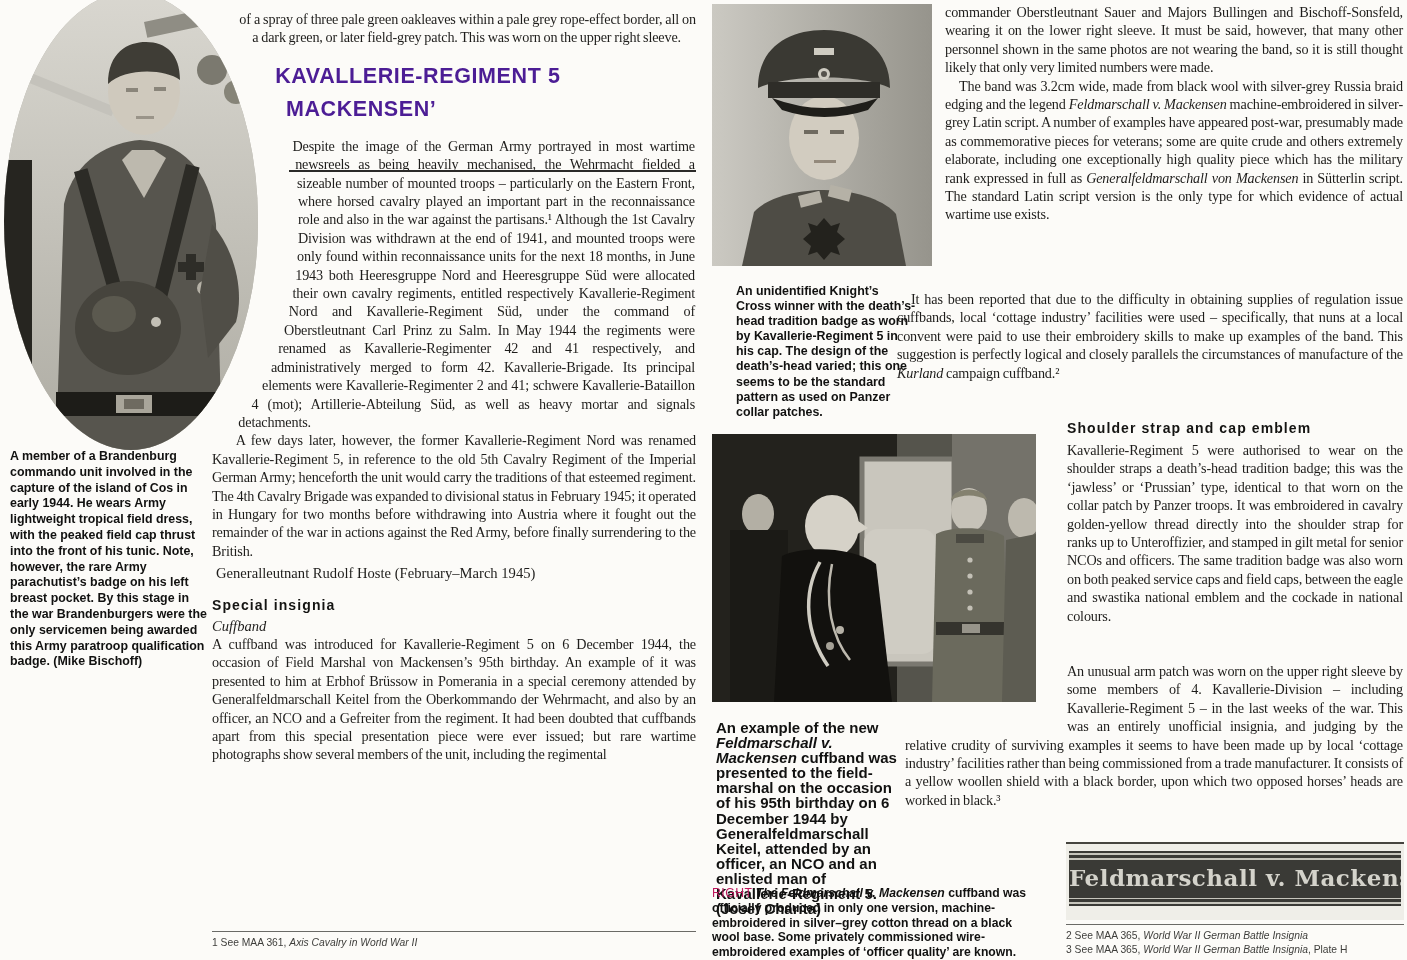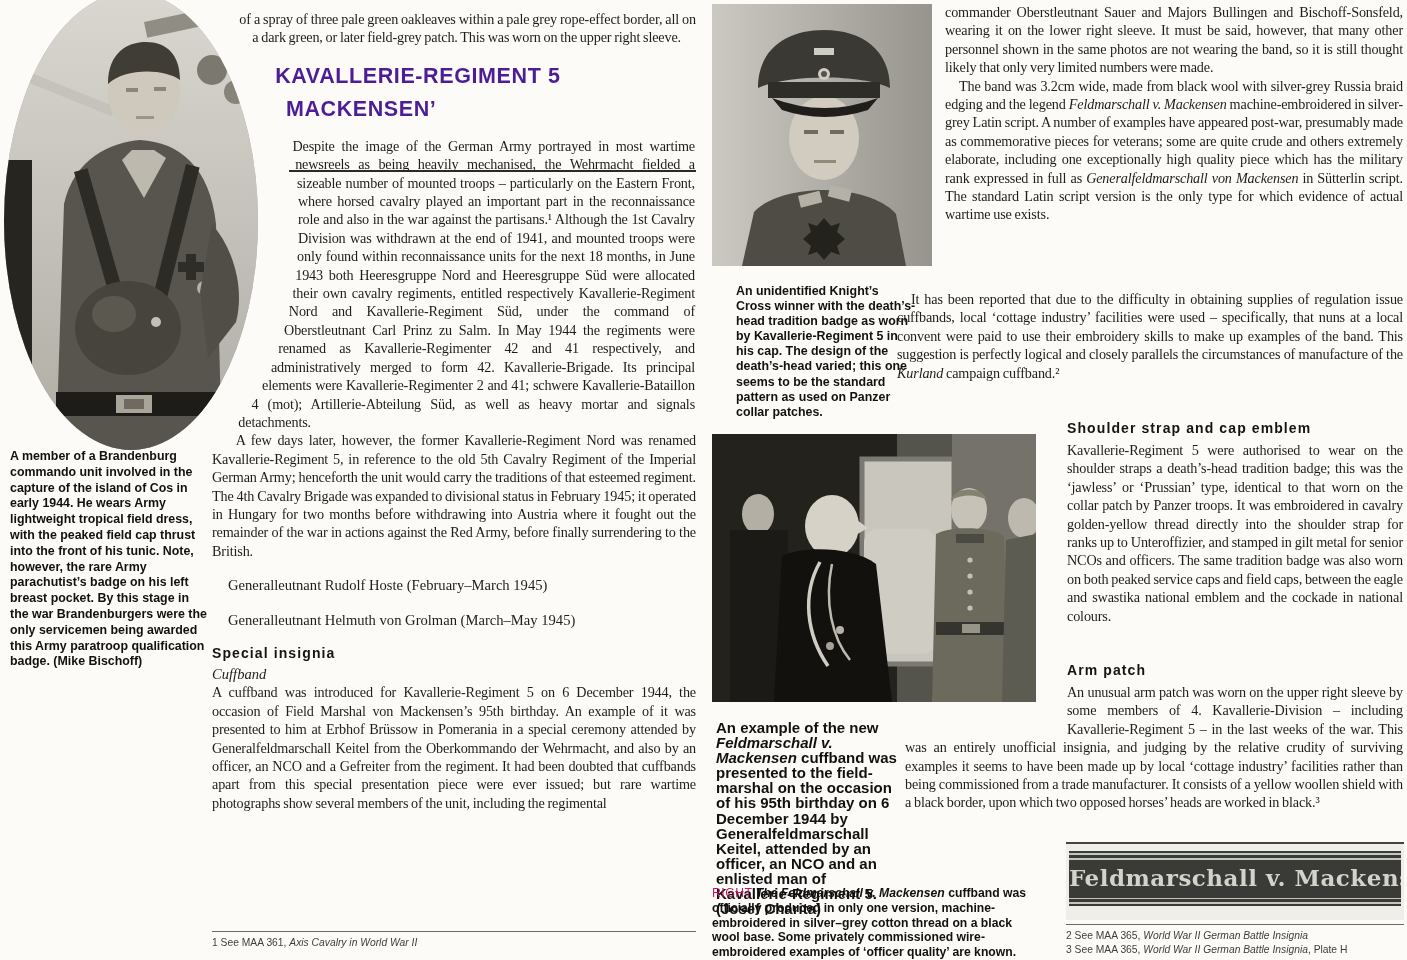--- a/index.html
+++ b/index.html
@@ -23,21 +23,21 @@
   .oval-float{float:left;width:92px;height:468px;
               shape-outside:ellipse(164px 250px at -78px 212px);}
   .lead{margin:2px 0 0;}
   .title{margin:13px 0 0;font-family:"Liberation Sans",sans-serif;font-weight:bold;
          font-size:21.5px;letter-spacing:0.6px;color:#4c1d95;}
   .tline{display:block;line-height:33px;}
   .title-rule{position:absolute;left:289px;top:170px;width:407px;height:2px;background:#2b2a28;}
   .pfirst{margin:11px 1px 0;}
   .subhead{font-family:"Liberation Sans",sans-serif;font-weight:bold;font-size:14px;
            letter-spacing:1.1px;color:#141412;margin:14px 0 4px;}
-  .plain{margin:16px;font-size:14.6px;line-height:18.4px;}
+  .plain{margin:4px;font-size:14.6px;line-height:18.4px;}
   .cuffsub{margin:0;font-style:italic;font-size:14.6px;line-height:18.4px;}
 
   .right-col-a{position:absolute;left:945px;top:3px;width:458px;}
   .right-col-b{position:absolute;left:897px;top:290px;width:506px;}
 
   .shoulder-sec{position:absolute;left:1067px;top:420px;width:336px;}
   .shoulder-sec .subhead,.arm-sec .subhead{margin:0 0 5px;}
   .arm-sec{position:absolute;left:905px;top:662px;width:498px;}
   .arm-float{float:left;width:162px;height:58px;}
 
@@ -115,21 +115,20 @@
   <div class="mid-col">
     <div class="oval-float"></div>
     <p class="body lead">of a spray of three pale green oakleaves within a pale grey rope-effect border, all on a dark green, or later field-grey patch. This was worn on the upper right sleeve.</p>
     <h1 class="title">
         <span class="tline">KAVALLERIE-REGIMENT 5</span>
         <span class="tline">MACKENSEN’</span>
       </h1>
     <p class="body pfirst">Despite the image of the German Army portrayed in most wartime newsreels as being heavily mechanised, the Wehrmacht fielded a sizeable number of mounted troops – particularly on the Eastern Front, where horsed cavalry played an important part in the reconnaissance role and also in the war against the partisans.¹ Although the 1st Cavalry Division was withdrawn at the end of 1941, and mounted troops were only found within reconnaissance units for the next 18 months, in June 1943 both Heeresgruppe Nord and Heeresgruppe Süd were allocated their own cavalry regiments, entitled respectively Kavallerie-Regiment Nord and Kavallerie-Regiment Süd, under the command of Oberstleutnant Carl Prinz zu Salm. In May 1944 the regiments were renamed as Kavallerie-Regimenter 42 and 41 respectively, and administratively merged to form 42. Kavallerie-Brigade. Its principal elements were Kavallerie-Regimenter 2 and 41; schwere Kavallerie-Bataillon 4 (mot); Artillerie-Abteilung Süd, as well as heavy mortar and signals detachments.</p>
     <p class="body indent">A few days later, however, the former Kavallerie-Regiment Nord was renamed Kavallerie-Regiment 5, in reference to the old 5th Cavalry Regiment of the Imperial German Army; henceforth the unit would carry the traditions of that esteemed regiment. The 4th Cavalry Brigade was expanded to divisional status in February 1945; it operated in Hungary for two months before withdrawing into Austria where it fought out the remainder of the war in actions against the Red Army, before finally surrendering to the British.</p>
     <p class="plain">Generalleutnant Rudolf Hoste (February–March 1945)</p>
-    <p class="plain">Generalleutnant Helmuth von Grolman (March–May 1945)</p>
     <h3 class="subhead">Special insignia</h3>
     <p class="cuffsub">Cuffband</p>
     <p class="body">A cuffband was introduced for Kavallerie-Regiment 5 on 6 December 1944, the occasion of Field Marshal von Mackensen’s 95th birthday. An example of it was presented to him at Erbhof Brüssow in Pomerania in a special ceremony attended by Generalfeldmarschall Keitel from the Oberkommando der Wehrmacht, and also by an officer, an NCO and a Gefreiter from the regiment. It had been doubted that cuffbands apart from this special presentation piece were ever issued; but rare wartime photographs show several members of the unit, including the regimental</p>
   </div>
   <div class="title-rule"></div>
 
   <div class="footnote fn1"><span>1 See MAA 361, </span><span class="it">Axis Cavalry in World War II</span></div>
 
   <div class="portrait-photo">
     <svg width="220" height="262" viewBox="0 0 220 262">
@@ -199,21 +198,20 @@
     </svg>
   </div>
 
   <div class="shoulder-sec">
     <h3 class="subhead">Shoulder strap and cap emblem</h3>
     <p class="body">Kavallerie-Regiment 5 were authorised to wear on the shoulder straps a death’s-head tradition badge; this was the ‘jawless’ or ‘Prussian’ type, identical to that worn on the collar patch by Panzer troops. It was embroidered in cavalry golden-yellow thread directly into the shoulder strap for ranks up to Unteroffizier, and stamped in gilt metal for senior NCOs and officers. The same tradition badge was also worn on both peaked service caps and field caps, between the eagle and swastika national emblem and the cockade in national colours.</p>
   </div>
 
   <div class="arm-sec">
     <div class="arm-float"></div>
-    <h3 class="subhead">Arm patch</h3>
     <p class="body">An unusual arm patch was worn on the upper right sleeve by some members of 4. Kavallerie-Division – including Kavallerie-Regiment 5 – in the last weeks of the war. This was an entirely unofficial insignia, and judging by the relative crudity of surviving examples it seems to have been made up by local ‘cottage industry’ facilities rather than being commissioned from a trade manufacturer. It consists of a yellow woollen shield with a black border, upon which two opposed horses’ heads are worked in black.³</p>
   </div>
 
   <div class="cap ceremony-caption"><span>An example of the new </span><span class="ci">Feldmarschall v. Mackensen</span><span> cuffband was presented to the field-marshal on the occasion of his 95th birthday on 6 December 1944 by Generalfeldmarschall Keitel, attended by an officer, an NCO and an enlisted man of Kavallerie-Regiment 5. (Josef Charita)</span></div>
 
   <div class="cap right-caption"><span class="rlabel">RIGHT</span><span class="ci"> The Feldmarschall v. Mackensen</span><span> cuffband was officially produced in only one version, machine-embroidered in silver–grey cotton thread on a black wool base. Some privately commissioned wire-embroidered examples of ‘officer quality’ are known.</span></div>
 
   <div class="cuffband-photo">
     <div class="cb-band">
       <div class="cb-stripe t1"></div>

